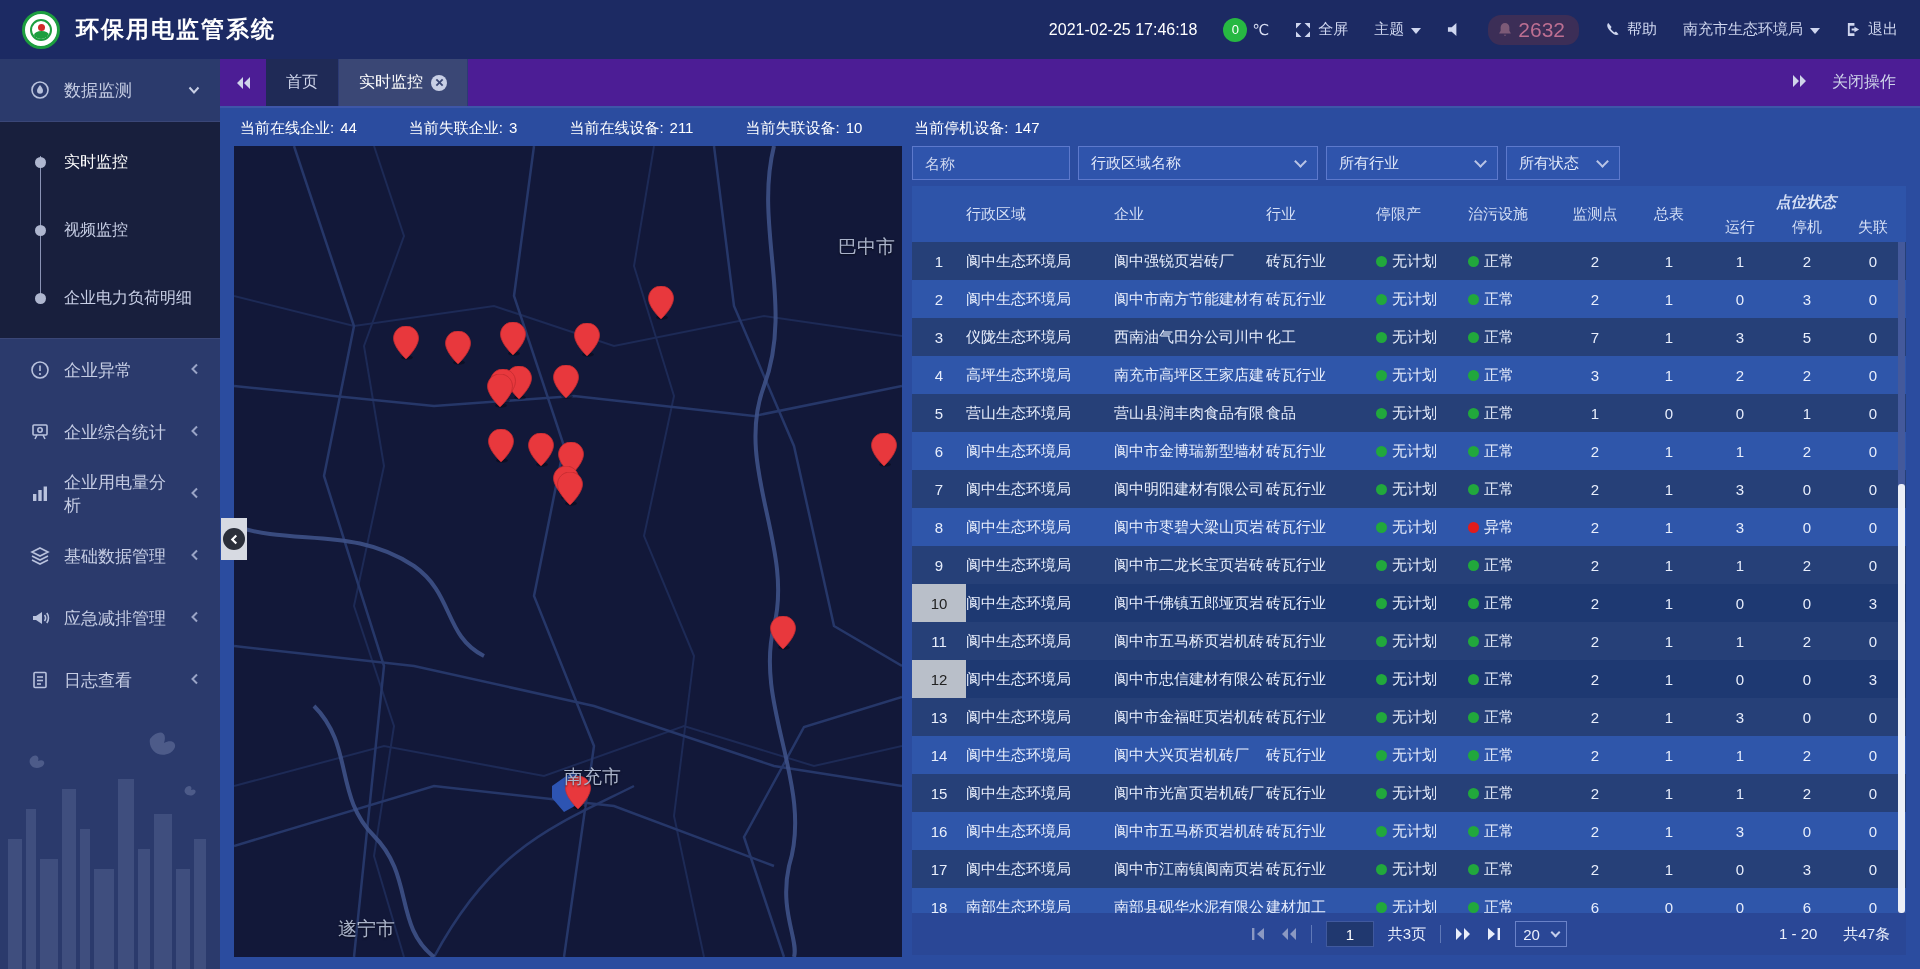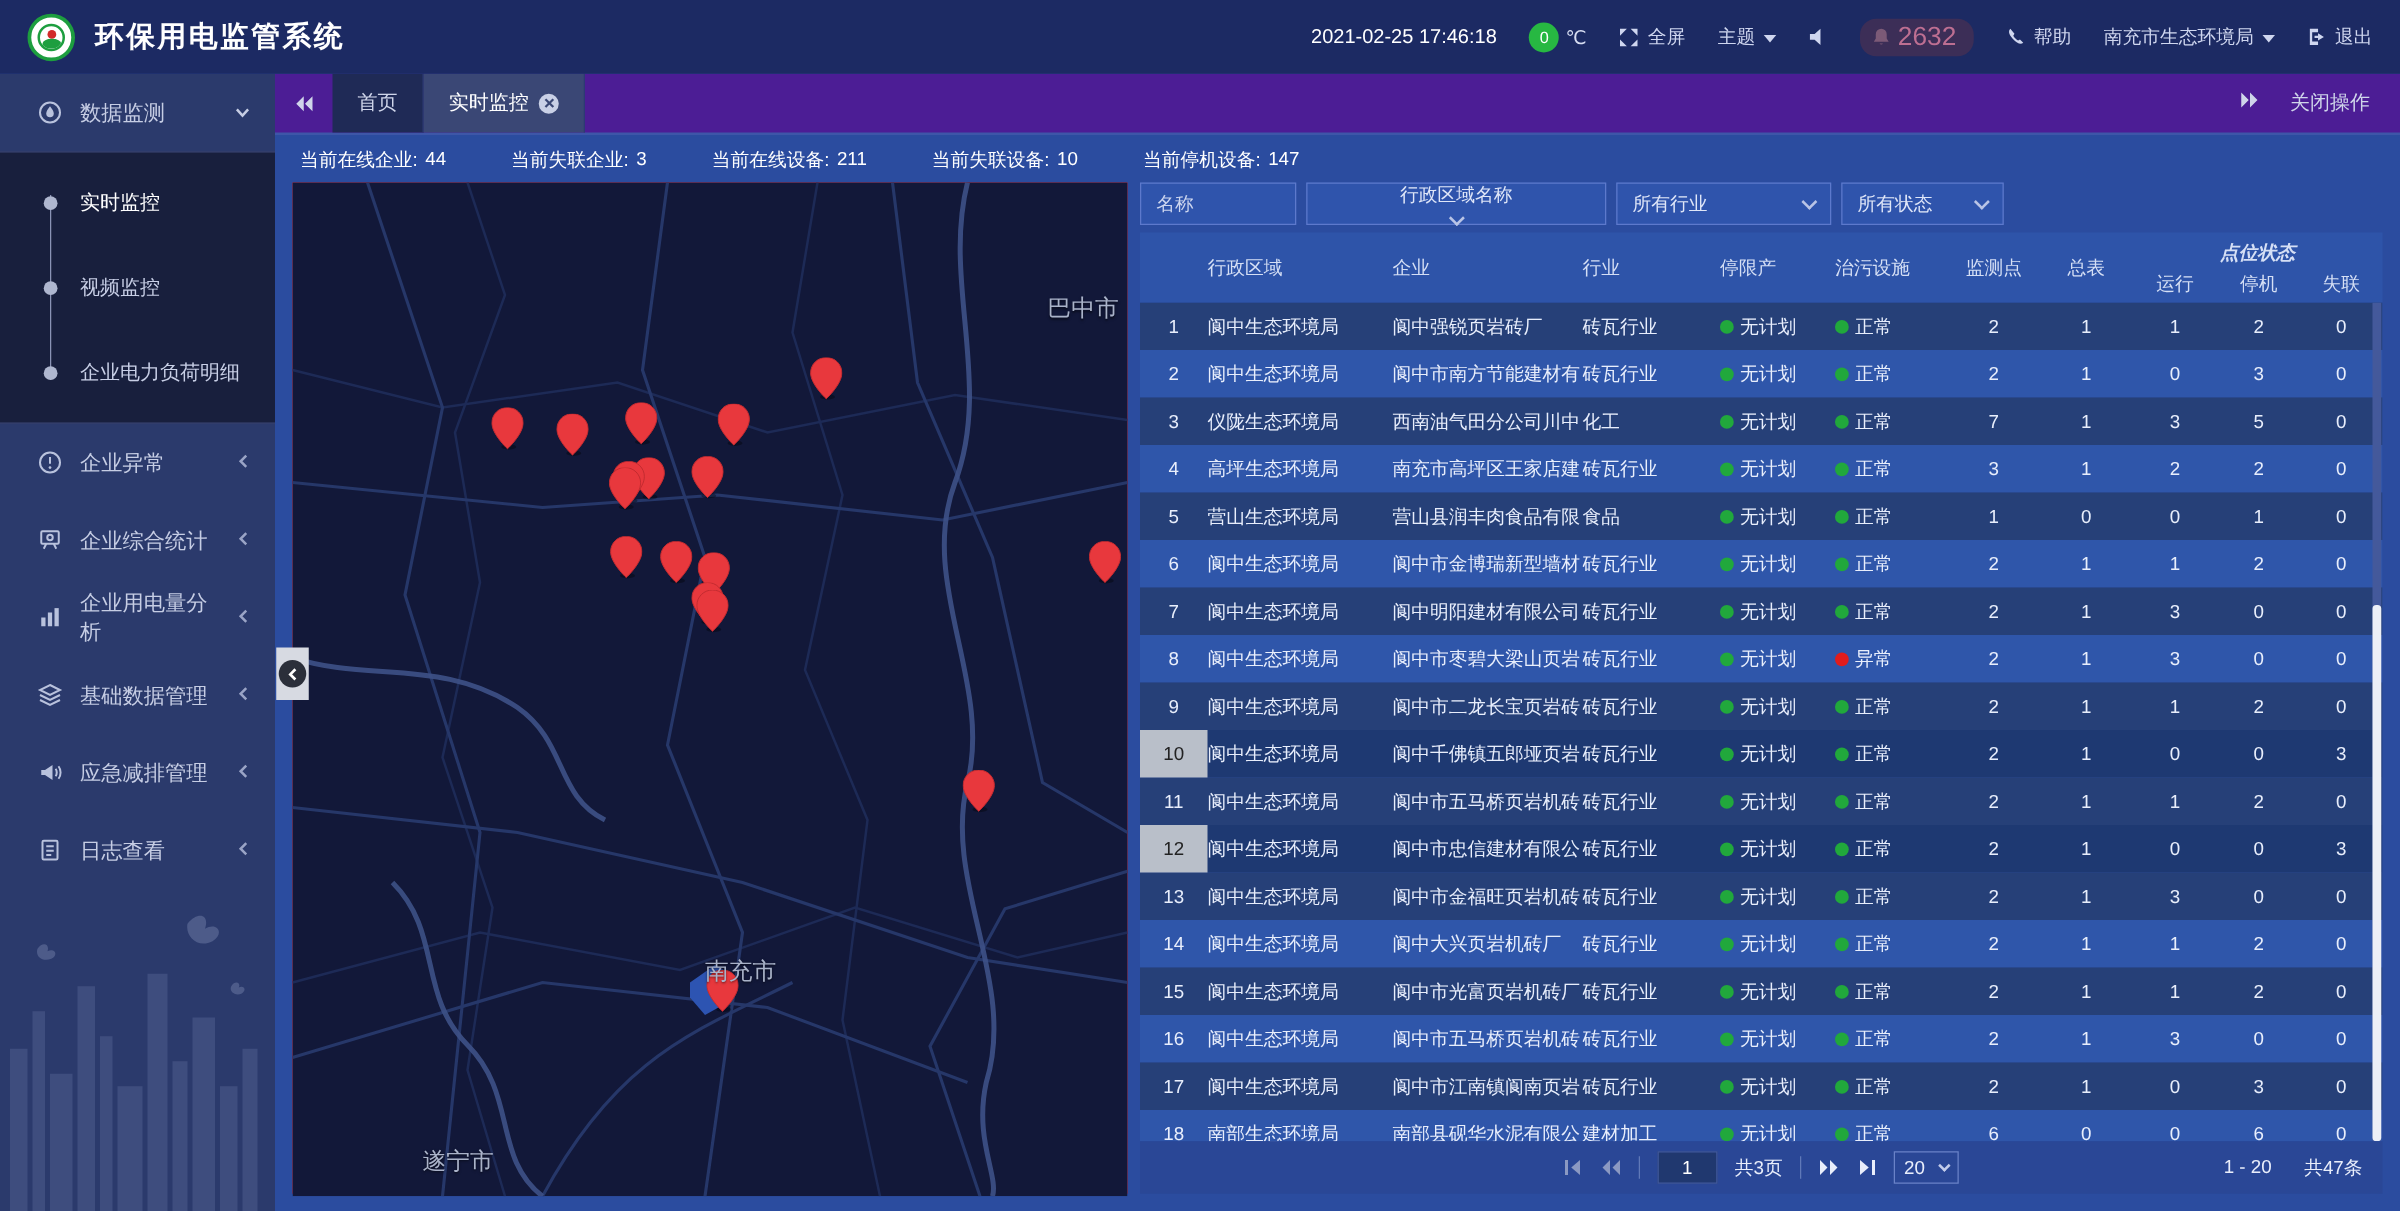--- a/index.html
+++ b/index.html
@@ -74,21 +74,21 @@
   
   .panel { flex:1; display:flex; flex-direction:column; min-width:0; }
   .filters { height:34px; margin-bottom:6px; display:flex; gap:8px; }
   .f-input, .f-select { height:34px; background:#2f54ac; border:1px solid #5d79cc; color:#dfe6f8;
     font-size:15px; display:flex; align-items:center; padding:0 12px; }
   .f-input input { background:transparent; border:none; outline:none; color:#dfe6f8; font-size:15px; width:100%; }
   .f-input input::placeholder { color:#cdd6ef; opacity:1; }
   .f-select { justify-content:space-between; cursor:pointer; }
   .f-select .caret2 { width:9px; height:9px; border-left:2px solid #b9c4e6; border-bottom:2px solid #b9c4e6;
     transform:rotate(-45deg); margin-top:-4px; }
-  .fw1 { width:125px; } .fw2 { width:240px;flex-direction:column; } .fw3 { width:172px; } .fw4 { width:130px; }
+  .fw1 { width:158px; } .fw2 { width:240px; } .fw3 { width:172px; } .fw4 { width:114px; }
 
   .grid { display:grid; grid-template-columns:54px 148px 152px 110px 92px 90px 74px 74px 68px 66px 1fr; }
   .thead { background:#2e54a9; color:#d5dff5; font-size:15px; }
   .thead .hcell { display:flex; align-items:center; grid-row:1 / span 2; }
   .thead { grid-template-rows:26px 30px; height:56px; }
   .hgroup { grid-column:9 / span 3; grid-row:1; display:flex; align-items:flex-end; justify-content:center;
     font-style:italic; font-weight:bold; padding-bottom:0px; }
   .hsub { grid-row:2; display:flex; align-items:center; justify-content:center; }
   .c-center { justify-content:center; }
   .rows { flex:1; overflow:hidden; position:relative; }

